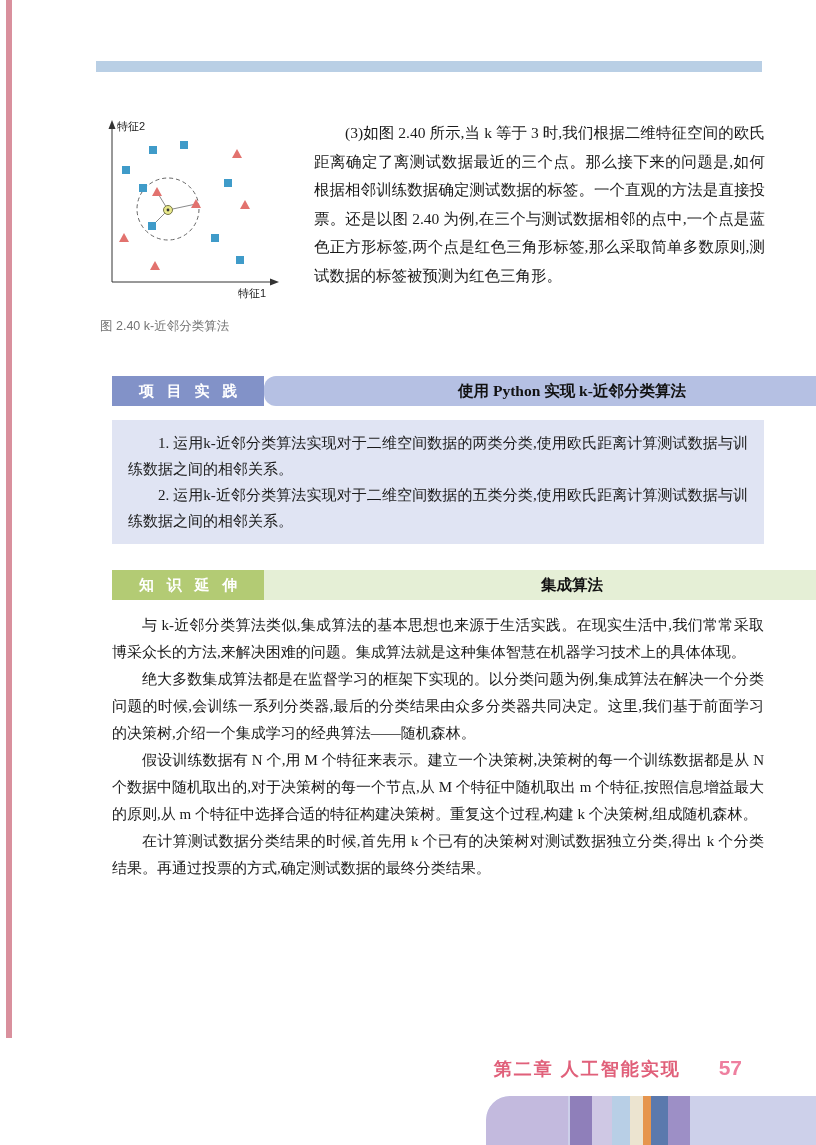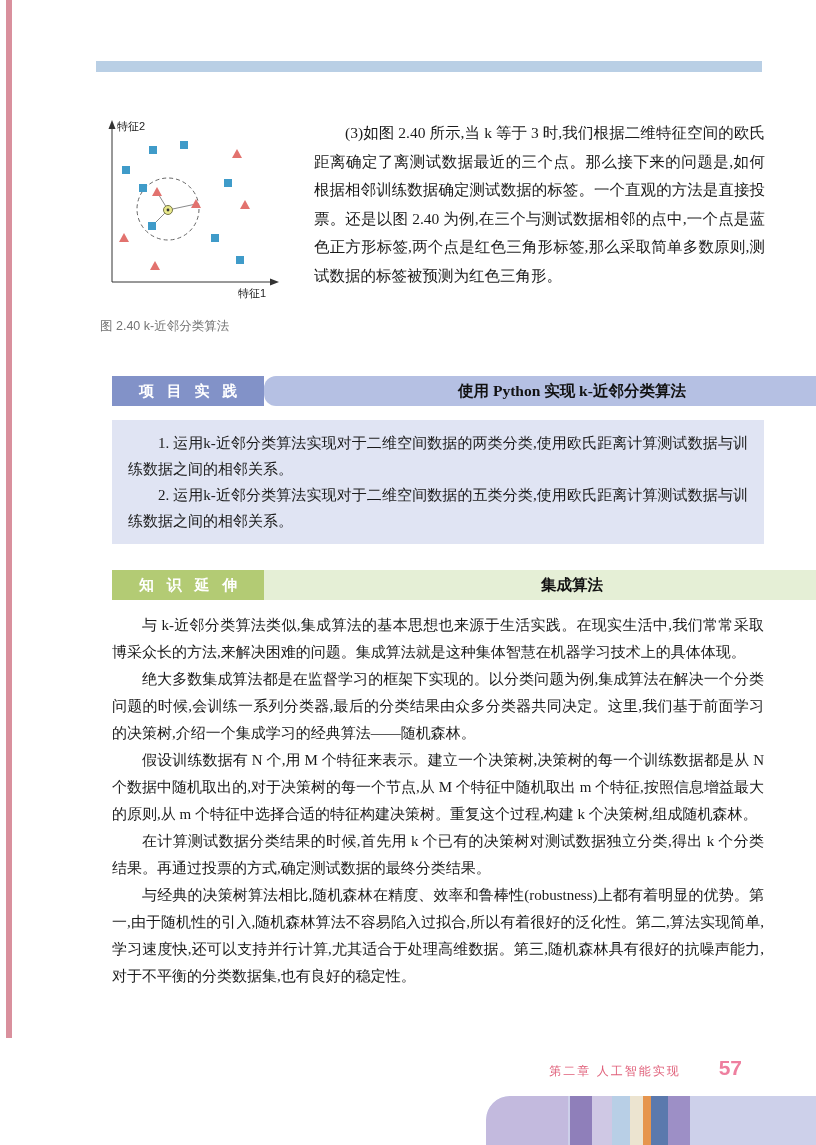--- a/index.html
+++ b/index.html
@@ -38,21 +38,21 @@
                  text-align:justify; color:#1a1a1a; }
   .project-box p { margin:0; text-indent:2em; }
 
   .knowledge-body { position:absolute; left:112px; top:612px; width:652px;
                     font-size:15px; line-height:27px; text-align:justify; color:#1a1a1a; }
   .knowledge-body p { margin:0; text-indent:2em; }
 
   .footer { position:absolute; left:112px; top:1056px; width:630px; display:flex;
             justify-content:flex-end; align-items:baseline; gap:38px;
             font-family:"Liberation Sans",sans-serif; }
-  .footer-chapter { color:var(--footer-red,#e0607a); font-size:12px; font-weight:normal;
+  .footer-chapter { color:var(--footer-red,#e0607a); font-size:18px; font-weight:bold;
                     letter-spacing:2px; }
   .footer-page { color:var(--page-num-pink,#ee7f9f); font-size:21px; font-weight:bold; }
 
   .deco { position:absolute; right:0; bottom:0; width:330px; height:49px;
           background:var(--deco-base,#cdd0ea); border-top-left-radius:24px; overflow:hidden; }
   .deco .corner { position:absolute; left:0; top:0; width:82px; height:49px;
                   background:#c3bade; border-top-left-radius:24px; }
   .deco .stripe { position:absolute; top:0; height:49px; }
 </style>
 </head>
@@ -112,21 +112,20 @@
   <div class="banner knowledge-banner">
     <div class="banner-tag">知识延伸</div>
     <div class="banner-title">集成算法</div>
   </div>
 
   <div class="knowledge-body">
     <p>与 k-近邻分类算法类似,集成算法的基本思想也来源于生活实践。在现实生活中,我们常常采取博采众长的方法,来解决困难的问题。集成算法就是这种集体智慧在机器学习技术上的具体体现。</p>
     <p>绝大多数集成算法都是在监督学习的框架下实现的。以分类问题为例,集成算法在解决一个分类问题的时候,会训练一系列分类器,最后的分类结果由众多分类器共同决定。这里,我们基于前面学习的决策树,介绍一个集成学习的经典算法——随机森林。</p>
     <p>假设训练数据有 N 个,用 M 个特征来表示。建立一个决策树,决策树的每一个训练数据都是从 N 个数据中随机取出的,对于决策树的每一个节点,从 M 个特征中随机取出 m 个特征,按照信息增益最大的原则,从 m 个特征中选择合适的特征构建决策树。重复这个过程,构建 k 个决策树,组成随机森林。</p>
     <p>在计算测试数据分类结果的时候,首先用 k 个已有的决策树对测试数据独立分类,得出 k 个分类结果。再通过投票的方式,确定测试数据的最终分类结果。</p>
-    <p>与经典的决策树算法相比,随机森林在精度、效率和鲁棒性(robustness)上都有着明显的优势。第一,由于随机性的引入,随机森林算法不容易陷入过拟合,所以有着很好的泛化性。第二,算法实现简单,学习速度快,还可以支持并行计算,尤其适合于处理高维数据。第三,随机森林具有很好的抗噪声能力,对于不平衡的分类数据集,也有良好的稳定性。</p>
   </div>
 
   <div class="footer">
     <span class="footer-chapter">第二章  人工智能实现</span>
     <span class="footer-page">57</span>
   </div>
 
   <div class="deco">
     <div class="corner"></div>
   <div class="stripe" style="left: 84px; width: 22px; background: rgb(143, 127, 186);"></div>

